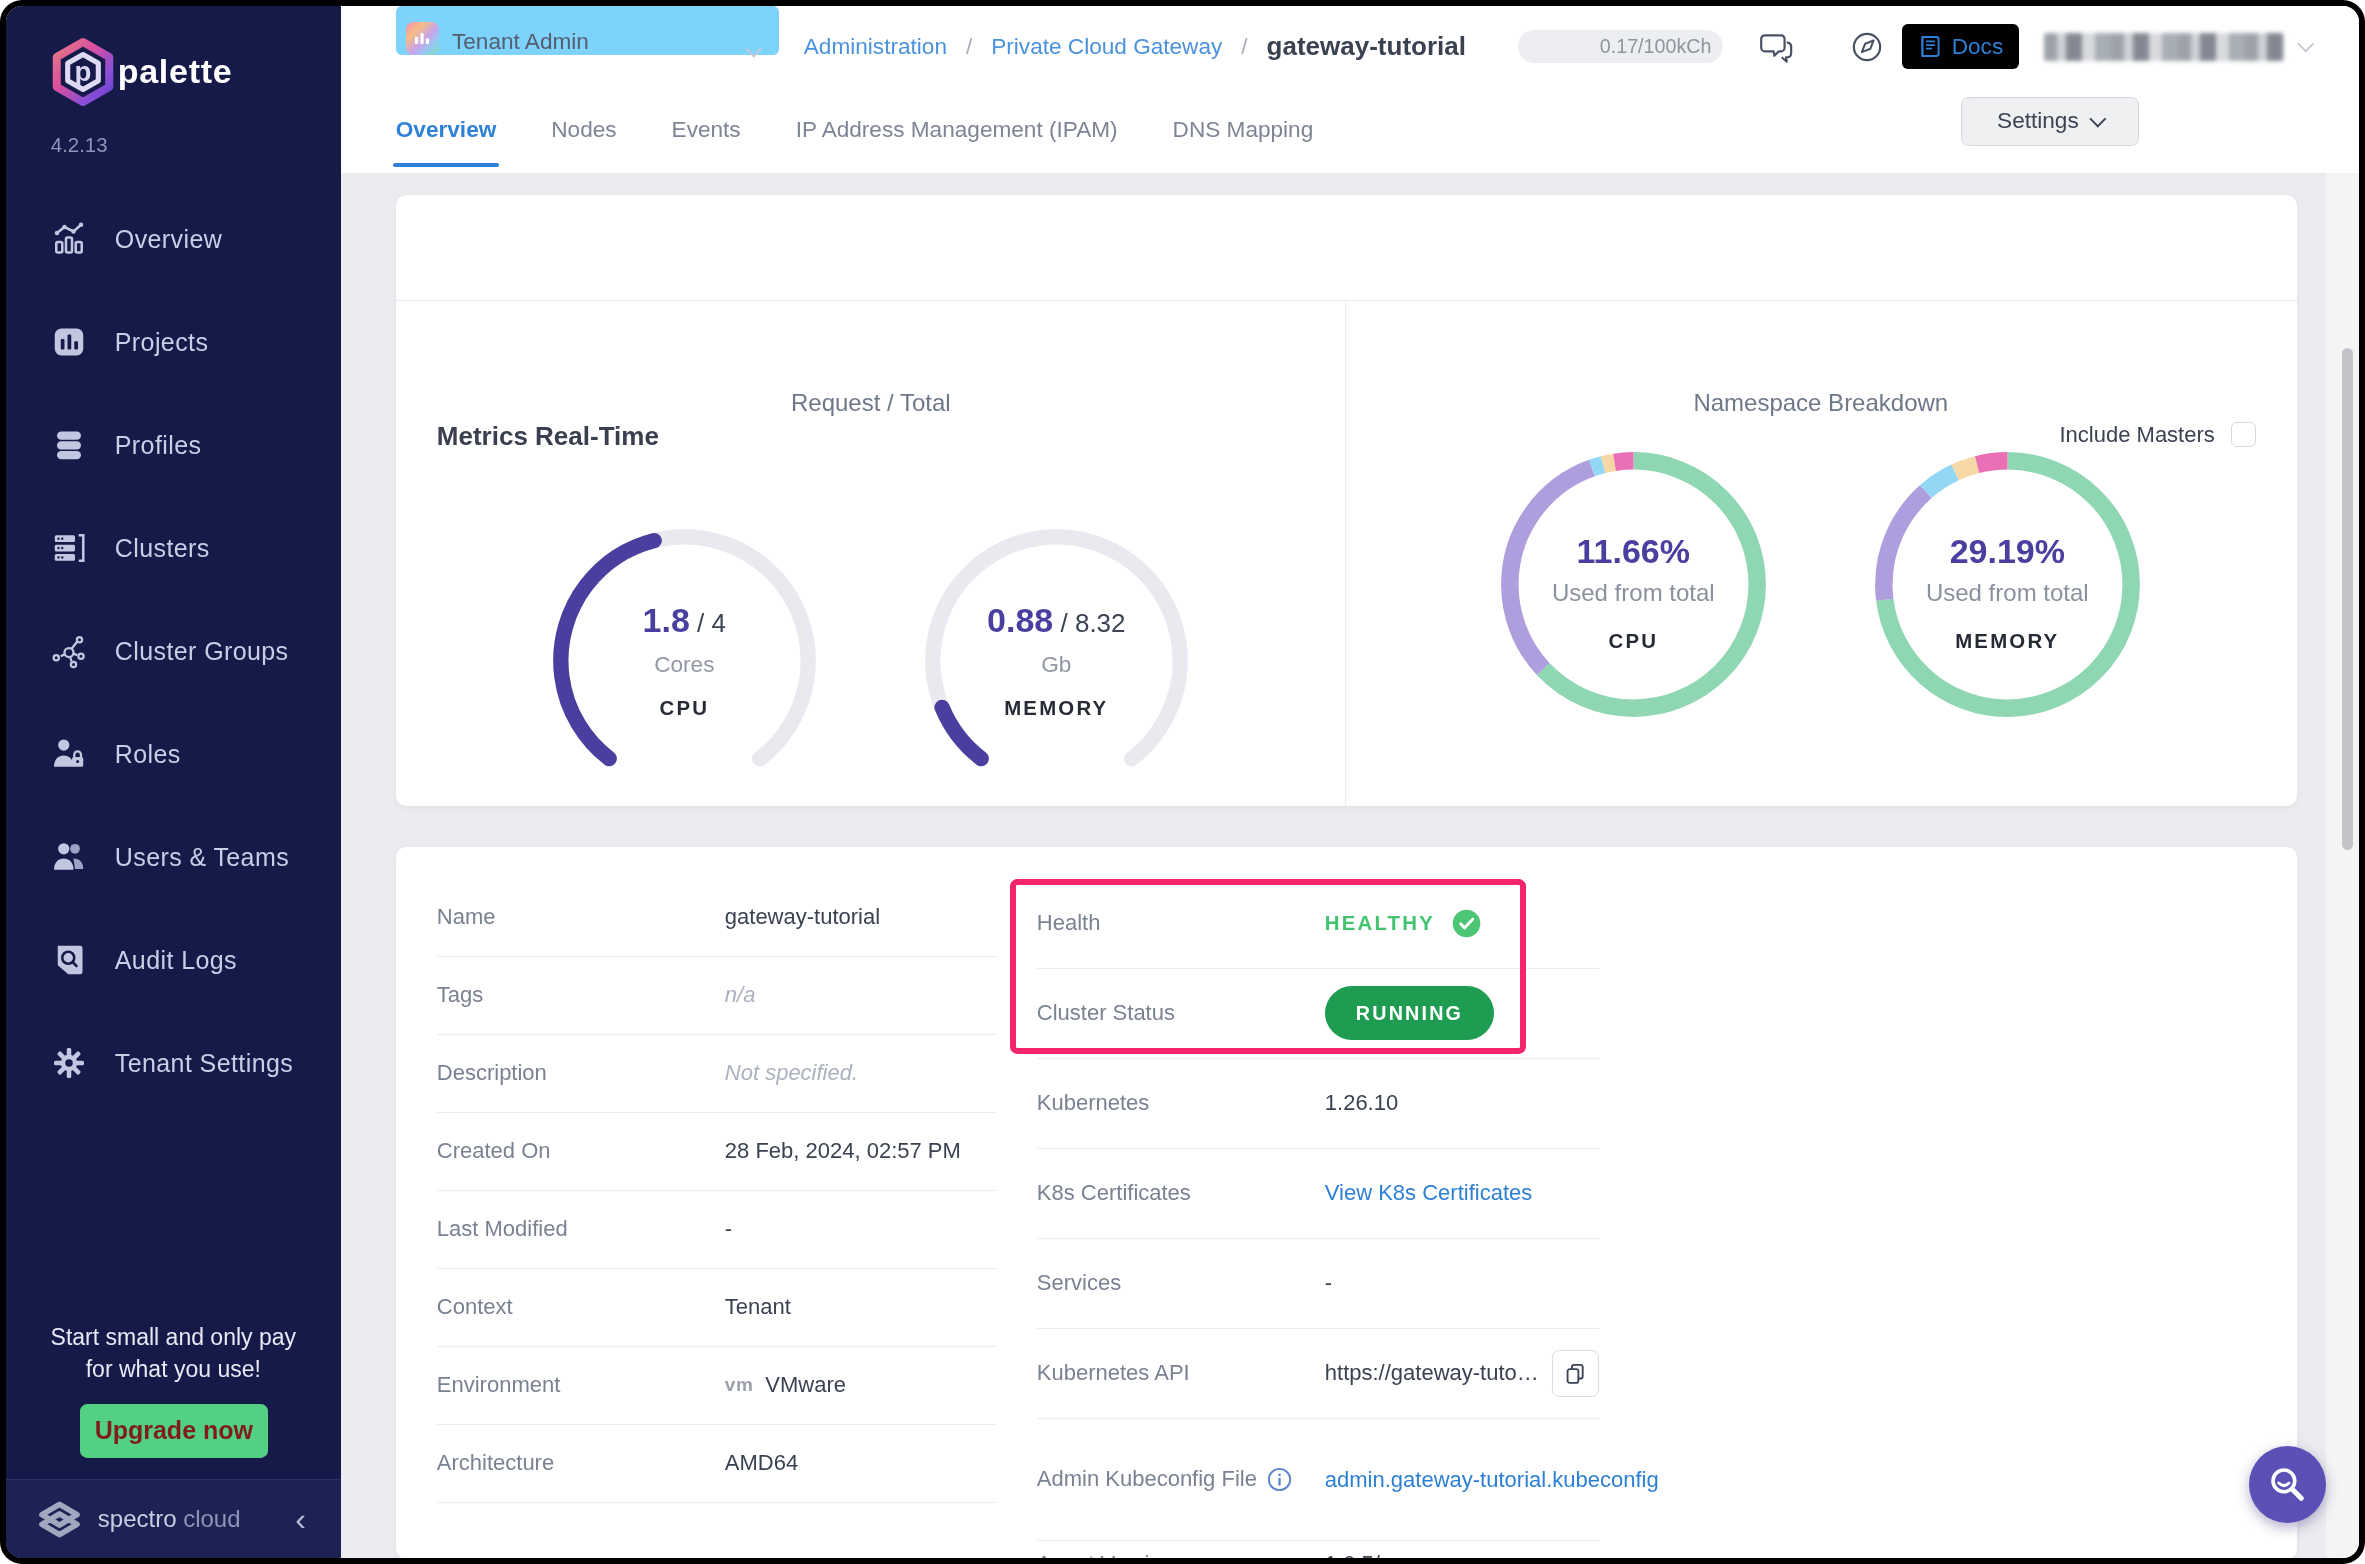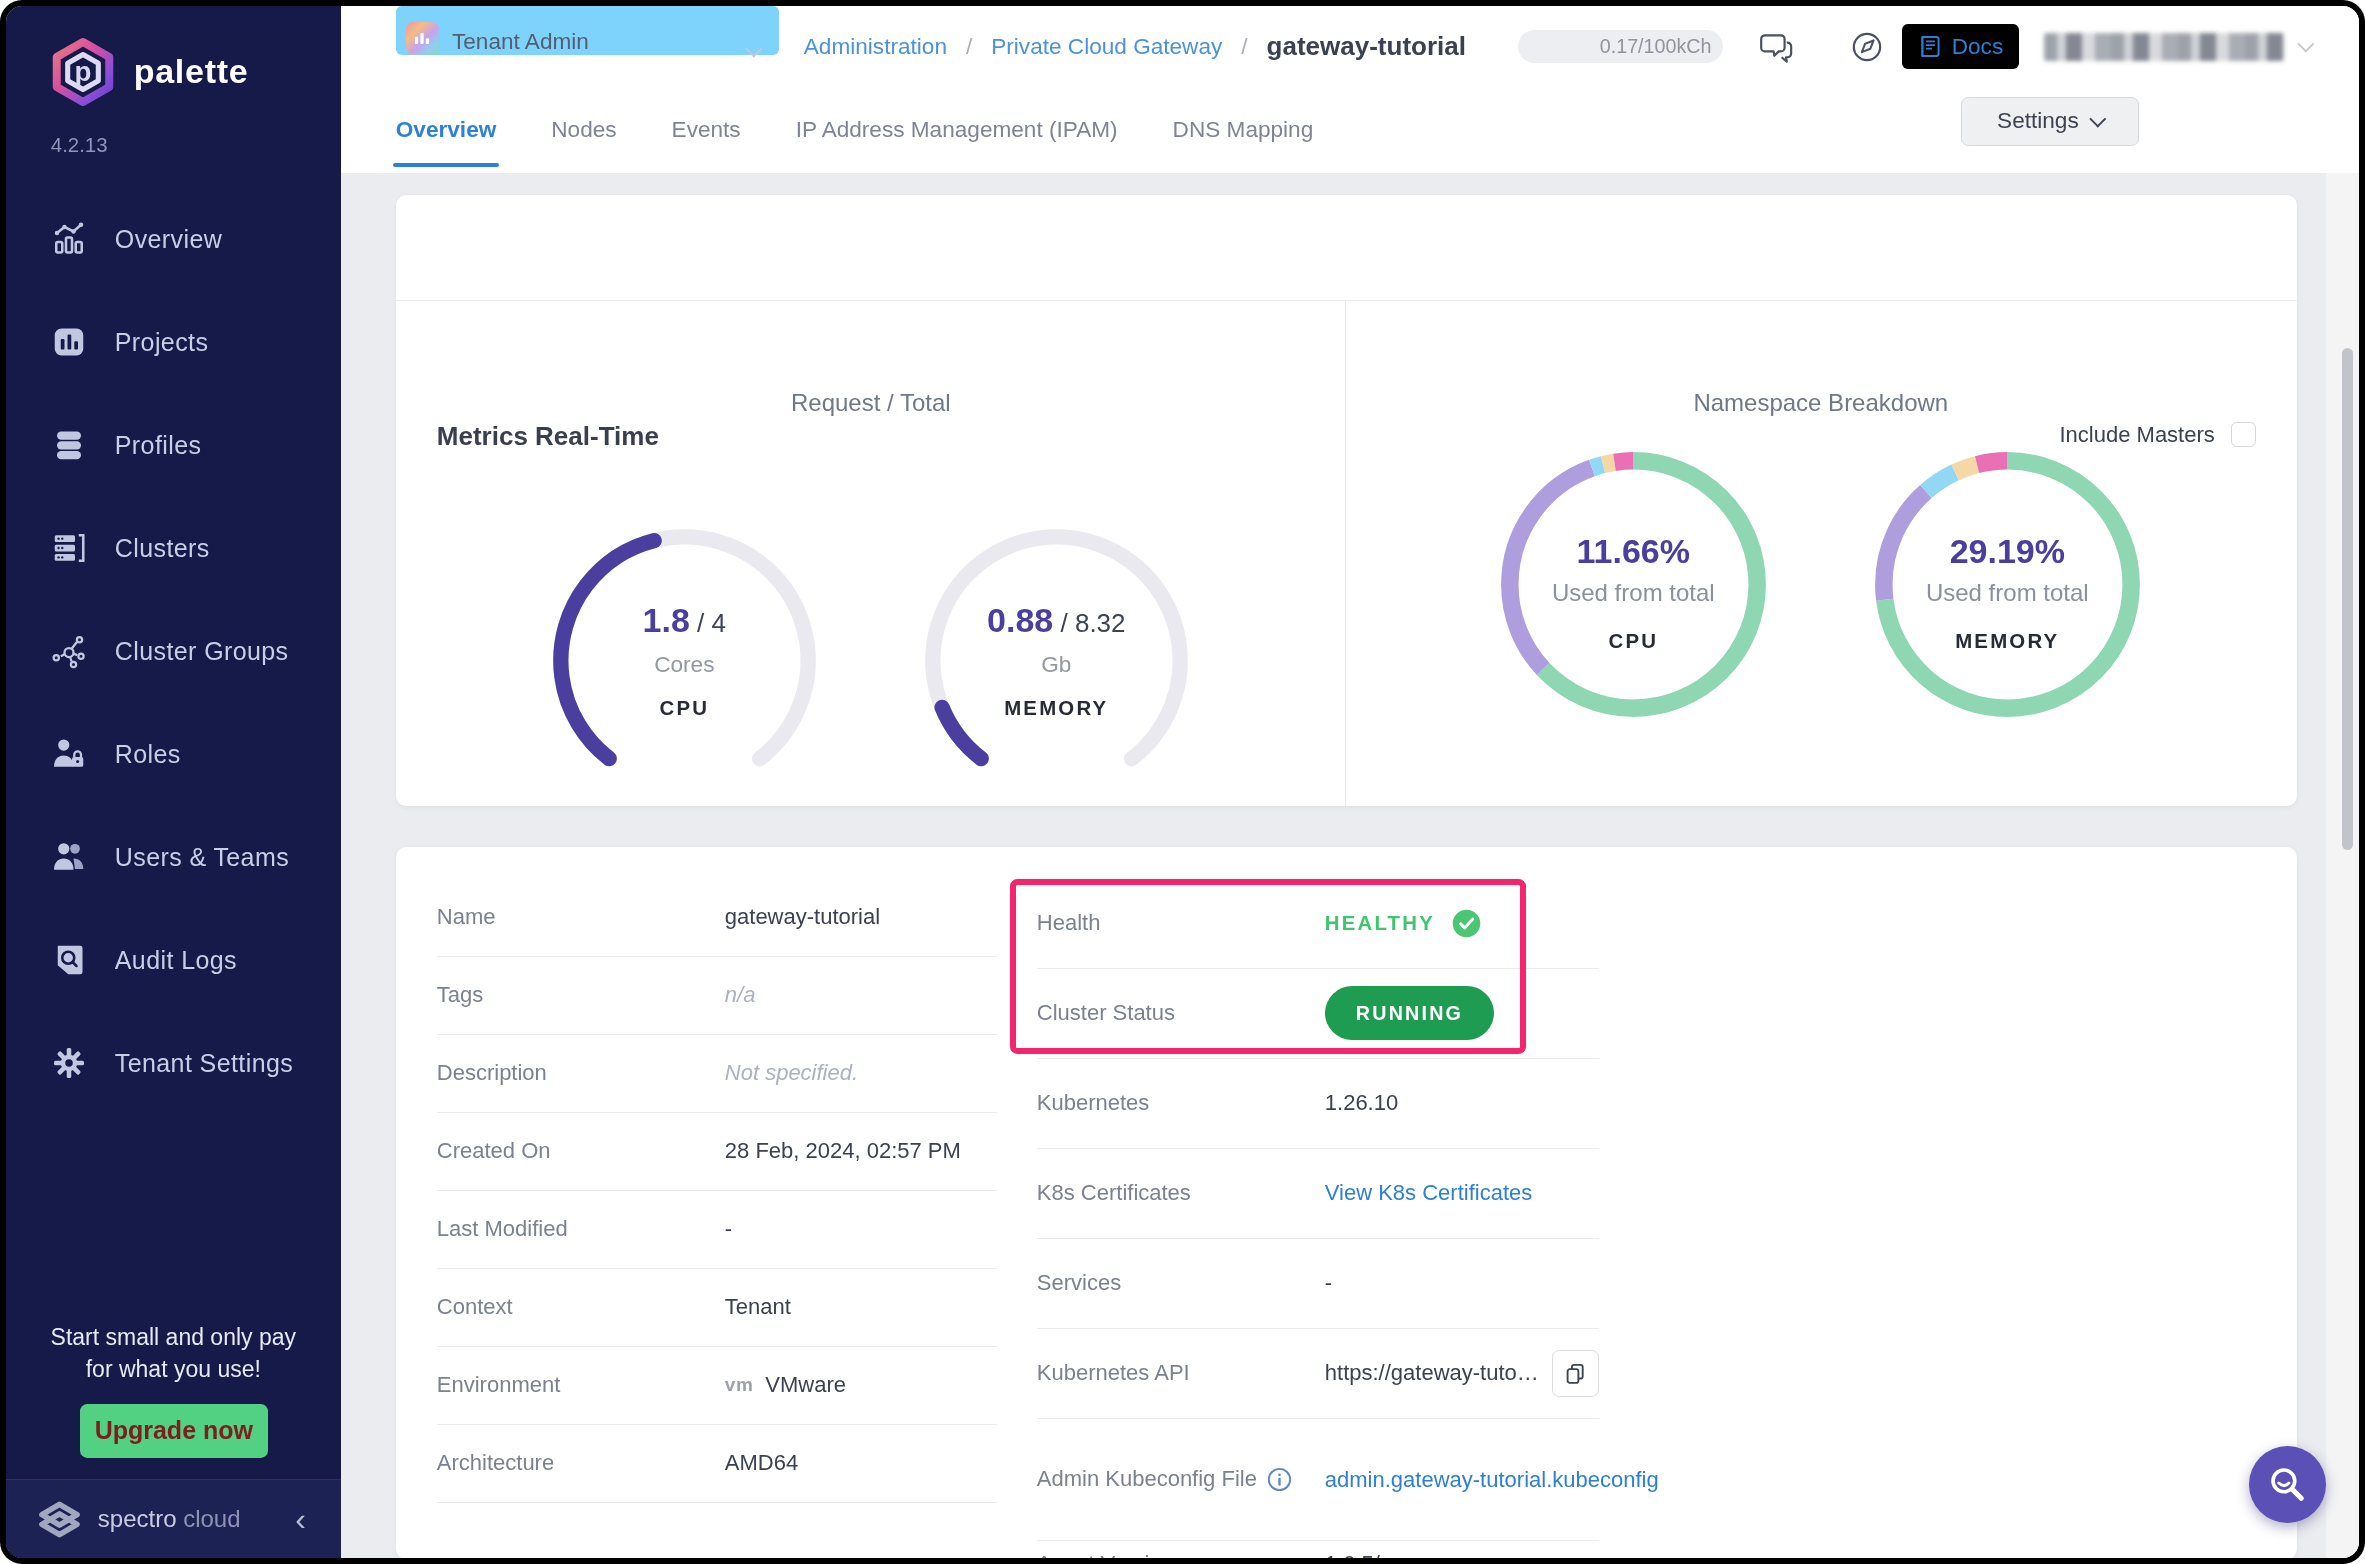--- a/index.html
+++ b/index.html
@@ -2,21 +2,21 @@
 <html style="font-size:11.6px"><head>
 <meta charset="utf-8">
 <style>
   * { margin:0; padding:0; box-sizing:border-box; }
   html,body { width:2366px; height:1565px; background:#fff; font-family:"Liberation Sans", sans-serif; }
   .frame { position:absolute; inset:0; background:#000; border-radius:22px; }
   .page { position:absolute; inset:5.8px; border-radius:16px; background:#EBECEF; overflow:hidden; }
 
   
   .sidebar { position:absolute; left:0; top:0; width:335px; height:1553px; background:#161A49; }
-  .logo-row { position:absolute; left:42px; top:31px; display:flex; align-items:center; gap:16px; }
+  .logo-row { position:absolute; left:42px; top:31px; display:flex; align-items:center; }
   .logo-row svg { width:70px; height:70px; }
   .brand { font-size:34px; font-weight:700; color:#FFFFFF; letter-spacing:0.7px; }
   .version { position:absolute; left:45px; top:128px; font-size:20.4px; color:#8F95B8; }
   .nav { position:absolute; left:0; top:182px; width:335px; }
   .nav-item { height:103px; display:flex; align-items:center; padding-left:45px; gap:28px; cursor:pointer; }
   .nav-item svg { width:36px; height:36px; flex:0 0 36px; }
   .nav-label { font-size:25px; font-weight:500; color:#C9CEE7; letter-spacing:0.4px; }
   .promo { position:absolute; left:0; top:1315px; width:335px; text-align:center; color:#E7E9F5; font-size:23px; line-height:32px; }
   .upgrade-btn { position:absolute; left:74px; top:1398px; width:188px; height:54px; border-radius:7.3px; background:#53D182; border:none; font-family:inherit; font-size:25px; font-weight:600; color:#7f1d1d; cursor:pointer; }
   .side-footer { position:absolute; left:0; top:1473px; width:335px; height:80px; background:#1D2254; border-top:0.7px solid #2B3066; display:flex; align-items:center; }

